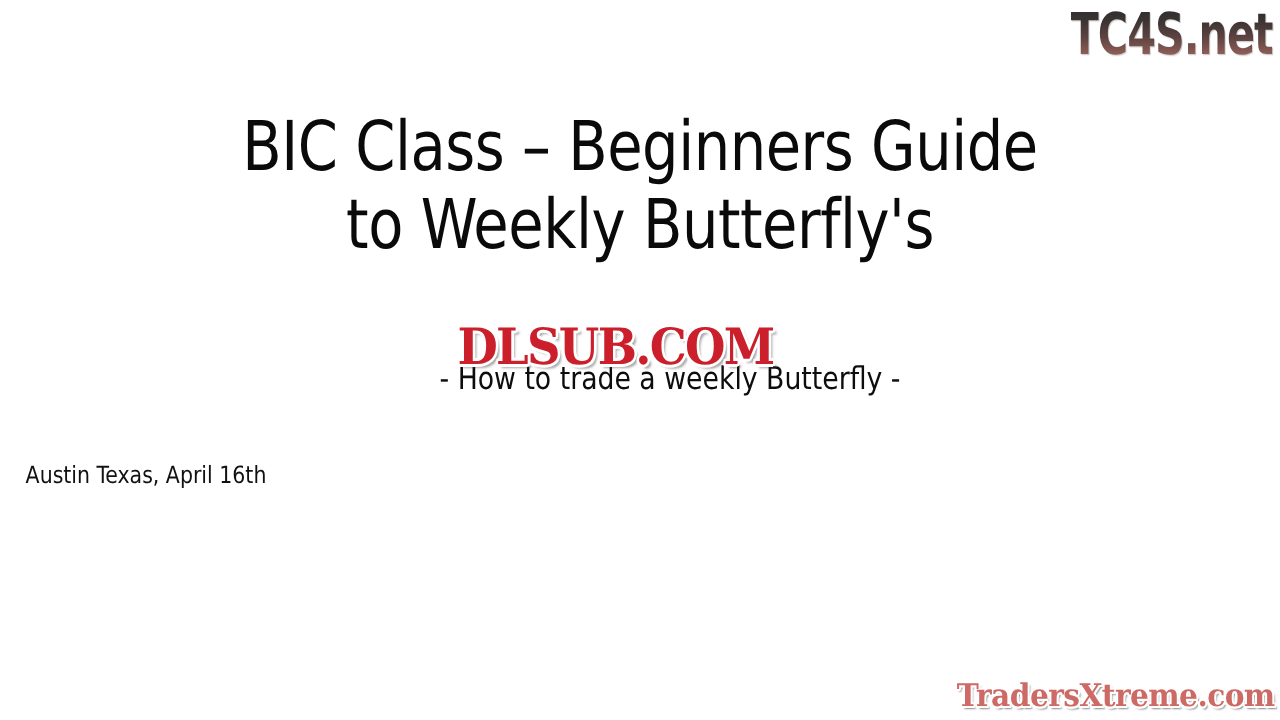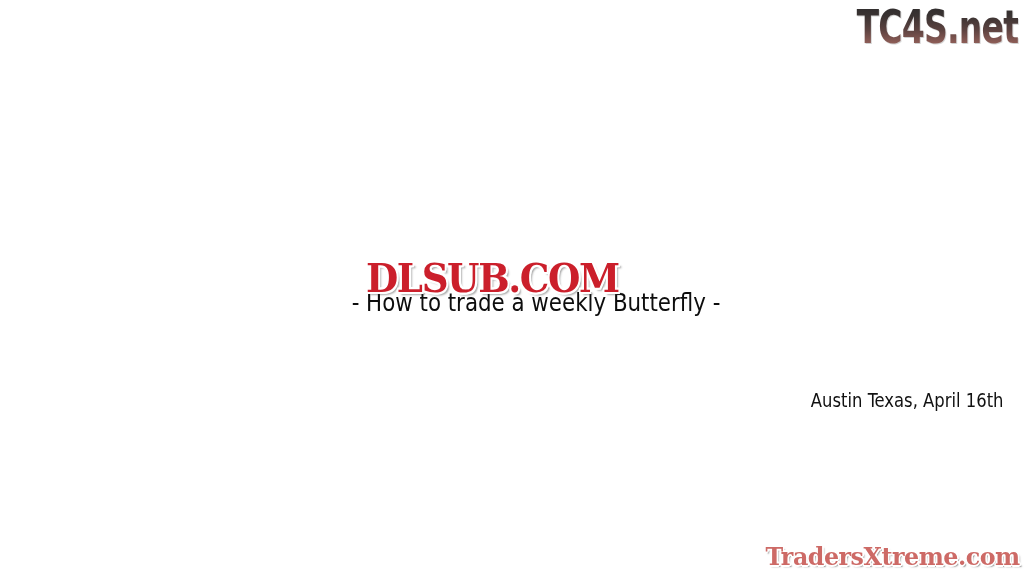--- a/index.html
+++ b/index.html
@@ -54,23 +54,23 @@
     line-height: 28px;
     color: #0d0d0d;
     white-space: nowrap;
     transform: scaleX(0.95);
   }
 
   
   .location-block {
     position: absolute;
     left: 0;
-    top: 389px;
+    top: 369px;
     width: 1024px;
-    text-align: right;
+    text-align: left;
   }
   .location-line {
     font-family: "DejaVu Sans Condensed", "Liberation Sans Narrow", "Liberation Sans", sans-serif;
     font-weight: 400;
     font-size: 19px;
     line-height: 22px;
     color: #111111;
     white-space: nowrap;
     transform: scaleX(0.96);
   }
@@ -153,20 +153,24 @@
        2px    2px   1.5px rgba(40,40,40,0.55);
   }
 </style>
 </head>
 <body>
 
 <div id="slide">
 
   <div class="tc4s-logo">TC4S.net</div>
 
+  <div class="title-block">
+    <div class="title-line">BIC Class – Beginners Guide</div>
+    <div class="title-line">to Weekly Butterfly's</div>
+  </div>
 
   <div class="subtitle-block">
     <div class="subtitle-line">- How to trade a weekly Butterfly -</div>
   </div>
 
   <div class="dlsub-watermark">DLSUB.COM</div>
 
   <div class="location-block">
     <div class="location-line">Austin Texas, April 16th</div>
   </div>

